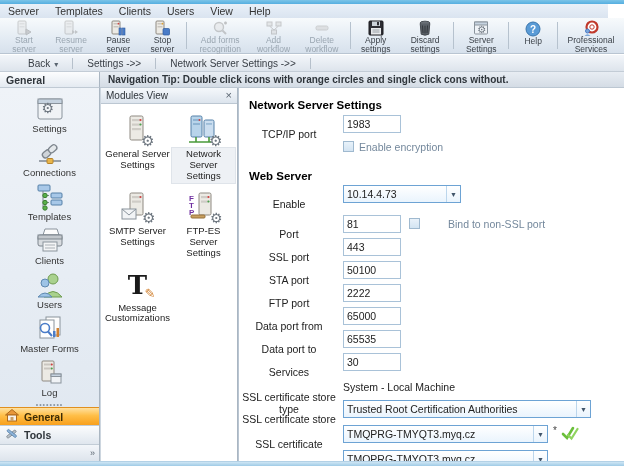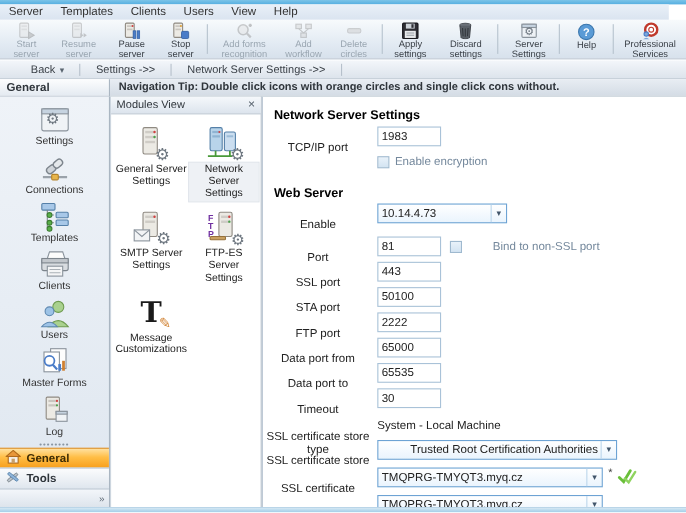--- a/index.html
+++ b/index.html
@@ -59,21 +59,21 @@
   
   .formarea { position:absolute; top:88px; left:238px; right:0; bottom:5px; background:#fff; border-left:1px solid #b9c5d2; overflow:hidden; }
   .f-heading { position:absolute; left:10px; font-weight:bold; font-size:11.5px; color:#000; }
   .f-row { position:absolute; left:0; right:0; height:18px; }
   .f-label { position:absolute; left:0; width:100px; top:13px; text-align:center; font-size:10.5px; color:#222; }
   .f-input { position:absolute; left:104px; top:0; width:58px; height:18px; border:1px solid #a9c2d8; font-family:"Liberation Sans", sans-serif; font-size:10.5px; color:#222; padding:0 3px; background:#fff; }
   .f-static { position:absolute; left:104px; top:3px; font-size:10.5px; color:#222; }
   .combo { position:absolute; left:104px; top:0; height:18px; border:1px solid #6da3d4; background:linear-gradient(180deg,#ffffff,#eaf4fd); display:flex; align-items:center; }
   .combo .val { flex:1; font-size:10.5px; color:#222; padding-left:3px; overflow:hidden; white-space:nowrap; }
   .combo .arrow { width:14px; text-align:center; font-size:7px; color:#41556a; border-left:1px solid #bcd6ec; align-self:stretch; display:flex; align-items:center; justify-content:center; }
-  .checkline { position:absolute; display:flex; align-items:center; gap:5px; }
+  .checkline { position:absolute; display:flex; align-items:flex-start; gap:5px; }
   .checkbox { width:11px; height:11px; border:1px solid #9fb9cf; background:linear-gradient(180deg,#e9f2fa,#d3e4f2); }
   .checklabel { font-size:10.5px; color:#74889c; }
   .cert-suffix { position:absolute; left:314px; top:0px; font-size:10px; color:#444; }
   .cert-check { position:absolute; left:322px; top:1px; }
 
   .statusbar { position:absolute; bottom:0; left:0; right:0; height:5px; background:linear-gradient(180deg,#cfe6f4,#9fcbe6); border-top:1px solid #b3d1e6; }
 </style>
 </head>
 <body>
 
@@ -159,21 +159,21 @@
           </svg>
       </span>
       <span class="lbl">Add workflow</span>
     </div>
     <div class="tb-btn disabled">
       <span class="ic">
         <svg width="18" height="16" viewBox="0 0 18 16">
             <rect x="3" y="6" width="12" height="4" rx="1.5" fill="#c4cad0" stroke="#97a0a9"></rect>
           </svg>
       </span>
-      <span class="lbl">Delete circles</span>
+      <span class="lbl">Delete workflow</span>
     </div>
     <div class="tb-sep"></div>
     <div class="tb-btn">
       <span class="ic">
         <svg width="18" height="16" viewBox="0 0 18 16">
             <rect x="2" y="1" width="14" height="14" rx="1" fill="#2e2e34" stroke="#1a1a1f"></rect>
             <rect x="5" y="1.5" width="8" height="4.5" fill="#cdd3d9"></rect>
             <rect x="10" y="2" width="2" height="3.3" fill="#2e2e34"></rect>
             <rect x="4" y="8" width="10" height="6.5" fill="#e8eaec"></rect>
             <line x1="5.5" y1="10" x2="12.5" y2="10" stroke="#9aa0a6"></line>
@@ -484,32 +484,32 @@
       <span class="f-label">Data port from</span>
       <input class="f-input" value="65000" style="">
     </div>
 
     <div class="f-row" style="top:242px;">
       <span class="f-label">Data port to</span>
       <input class="f-input" value="65535" style="">
     </div>
 
     <div class="f-row" style="top:265px;">
-      <span class="f-label">Timeout</span>
+      <span class="f-label">Services</span>
       <input class="f-input" value="30" style="">
     </div>
 
     <div class="f-row" style="top:290px;">
       <span class="f-label">SSL certificate store type</span>
       <span class="f-static">System - Local Machine</span>
     </div>
 
     <div class="f-row" style="top:312px;">
       <span class="f-label">SSL certificate store</span>
-      <div class="combo" style="width:218px;padding-left:26px;">
+      <div class="combo" style="width:248px;">
         <span class="val">Trusted Root Certification Authorities</span>
         <span class="arrow">▼</span>
       </div>
     </div>
 
     <div class="f-row" style="top:337px;">
       <span class="f-label">SSL certificate</span>
       <div class="combo" style="width:205px;">
         <span class="val">TMQPRG-TMYQT3.myq.cz</span>
         <span class="arrow">▼</span>

